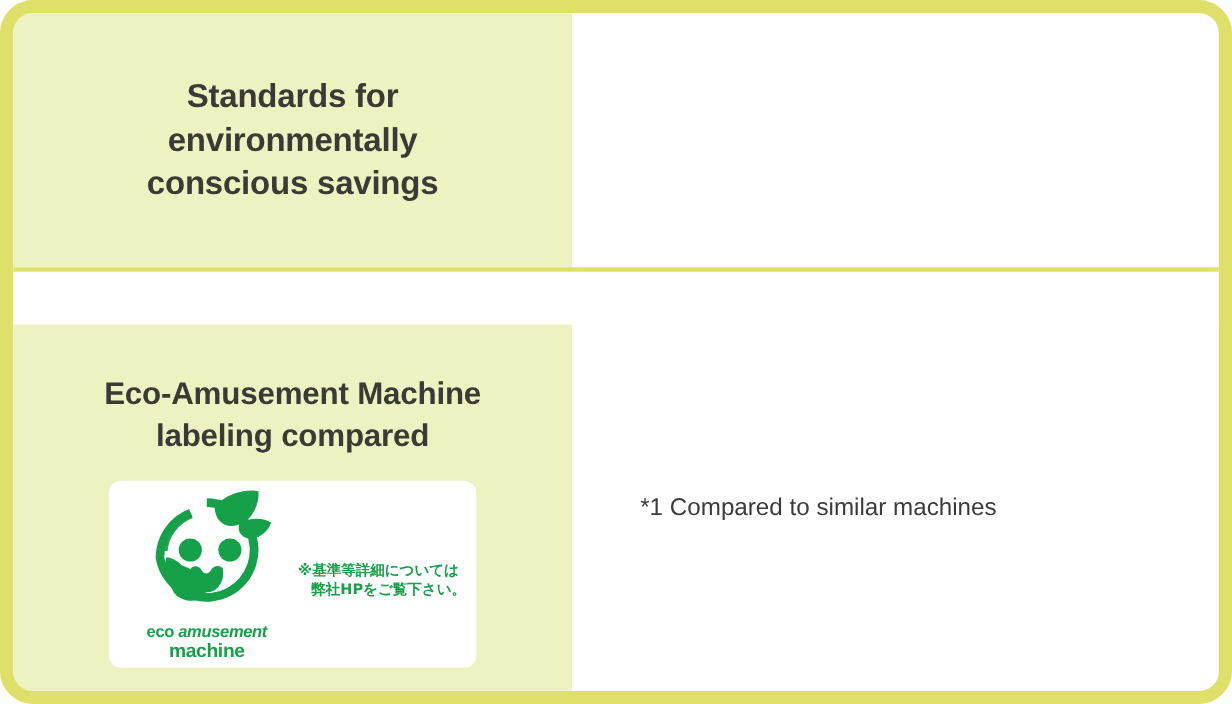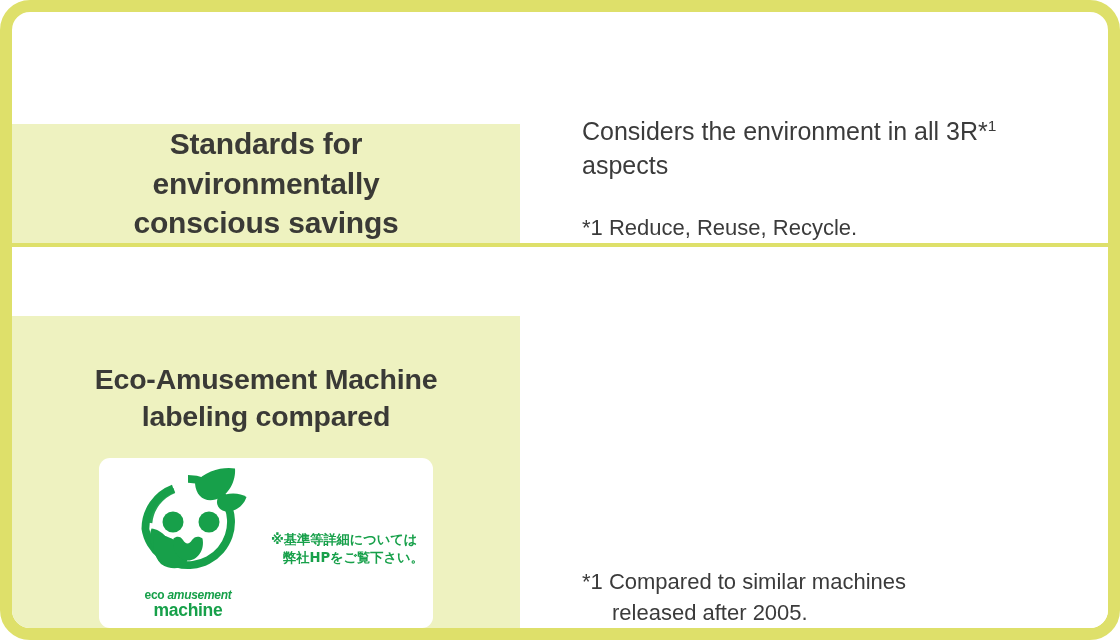--- a/index.html
+++ b/index.html
@@ -29,21 +29,20 @@
   
   .table {
     position: absolute;
     inset: 0;
     display: flex;
     flex-direction: column;
   }
   .row {
     display: flex;
     width: 100%;
-    align-items: flex-end;
   }
   .row-1 { height: 231px; }
   .divider {
     width: 100%;
     height: 4px;
     background: #dee06a;
     flex: 0 0 4px;
   }
   .row-2 { flex: 1 1 auto; margin-top: 48px; }
 
@@ -139,21 +138,21 @@
   }
   .eco-mark svg { display: block; }
   .eco-wordmark {
     margin-top: 1px;
     text-align: center;
     color: #17a04a;
     font-weight: bold;
     line-height: 1.0;
   }
   .eco-word-1 {
-    font-size: 12px;
+    font-size: 15px;
     letter-spacing: -0.3px;
     white-space: nowrap;
   }
   .eco-word-1 .eco-bold { font-style: normal; }
   .eco-word-1 .eco-ital { font-style: italic; }
   .eco-word-2 {
     font-size: 17.5px;
     letter-spacing: -0.3px;
     margin-top: 1px;
   }
@@ -187,24 +186,20 @@
     <div class="row row-1">
 
       <div class="col-left">
         <div class="heading heading-1">
           <span>Standards for</span><br>
           <span>environmentally</span><br>
           <span>conscious savings</span>
         </div>
       </div>
 
-      <div class="col-right">
-        <div class="body-text r1-main"><span>Considers the environment in all 3R*</span><sup>1</sup><span> aspects</span></div>
-        <div class="body-note">*1 Reduce, Reuse, Recycle.</div>
-      </div>
 
     </div>
 
     <div class="divider"></div>
 
     <div class="row row-2">
 
       <div class="col-left row2-left">
         <div class="heading heading-2">
           <span>Eco-Amusement Machine</span><br>
@@ -261,19 +256,18 @@
               <span class="jp-indent">弊社HPをご覧下さい。</span>
             </div>
           </div>
 
         </div>
       </div>
 
       <div class="col-right">
         <div class="body-note">
           <span>*1 Compared to similar machines</span>
-          <span class="note-indent">released after 2005.</span>
         </div>
       </div>
 
     </div>
   </div>
 </div>
 
 </body></html>

